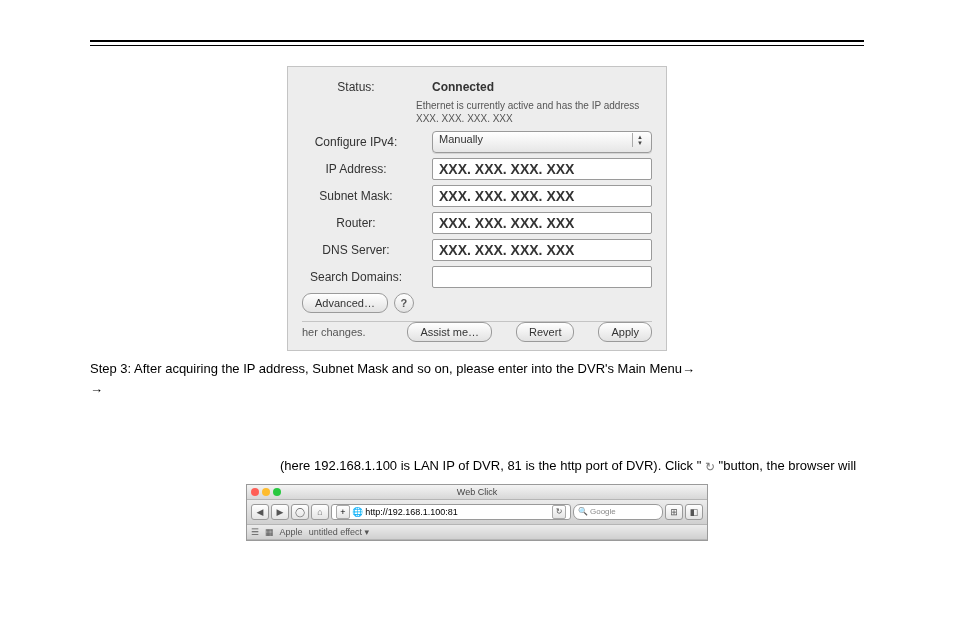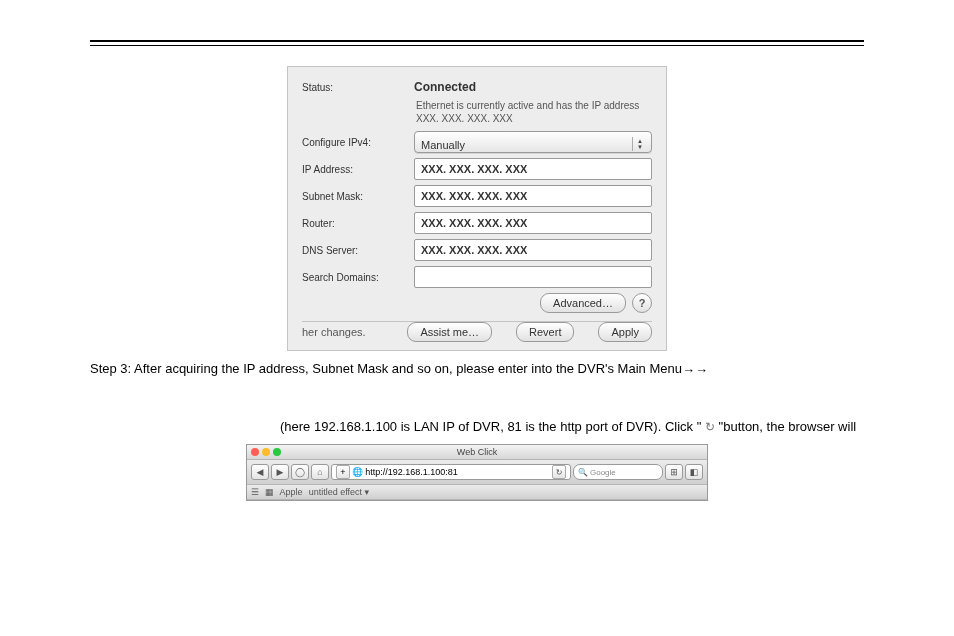--- a/index.html
+++ b/index.html
@@ -29,37 +29,37 @@
     font-size: 11px;
     color: #333;
   }
   .row {
     display: flex;
     align-items: center;
     margin: 5px 0;
   }
   .row-label {
     width: 108px;
-    text-align: left;
-    padding-right: 4px;
+    text-align: center;
+    padding-right: 22px;
     color: #333;
-    font-size: 10px;
+    font-size: 12px;
   }
   .row-value { flex: 1; }
   .status-val { font-weight: bold; font-size: 12px; }
   .status-sub {
     font-size: 10px;
     color: #555;
     margin-left: 114px;
     margin-bottom: 6px;
     line-height: 1.3;
   }
   .popup {
     display: flex;
-    align-items: flex-end;
+    align-items: flex-start;
     justify-content: space-between;
     height: 18px;
     border: 1px solid #9a9a9a;
     border-radius: 4px;
     background: linear-gradient(#ffffff, #e6e6e6);
     padding: 1px 4px 1px 6px;
     font-size: 11px;
     box-shadow: 0 1px 0 rgba(0,0,0,0.1);
   }
   .popup .arrows {
@@ -72,30 +72,29 @@
     justify-content: center;
     font-size: 6px;
     line-height: 6px;
     color: #444;
   }
   .textfield {
     height: 18px;
     border: 1px solid #9a9a9a;
     background: #fff;
     padding: 1px 6px;
-    font-size: 11px;
+    font-size: 14px;
     font-weight: bold;
     display: flex;
     align-items: center;
     border-radius: 2px;
   }
   .textfield.empty { font-weight: normal; }
   .panel-footer-row {
     display: flex;
-    justify-content: flex-end;
     align-items: center;
     gap: 6px;
     margin: 2px 0 4px 0;
   }
   .aqua-btn {
     height: 18px;
     padding: 0 12px;
     border: 1px solid #9a9a9a;
     border-radius: 9px;
     background: linear-gradient(#ffffff, #e2e2e2);
@@ -119,23 +118,24 @@
     border-top: 1px solid #c4c4c4;
     margin-top: 8px;
   }
   .panel-bottom .left-note { font-size: 11px; color: #555; }
   .panel-bottom .btn-group { display: flex; gap: 24px; }
 
   
   .body-text {
     font-size: 13px;
     line-height: 1.5;
-    margin: 6px 0 40px 0;
-    display: flex;
-    justify-content: flex-start;
+    margin: 6px 0 60px 0;
+    display: flex;
+    justify-content: center;
+    flex-direction: column;
   }
   .arrow-glyph { font-size: 13px; }
   .body-text2 {
     font-size: 13px;
     margin: 0 0 10px 0;
     padding-left: 190px;
   }
   .refresh-icon {
     display:inline-block;
     color:#777;

